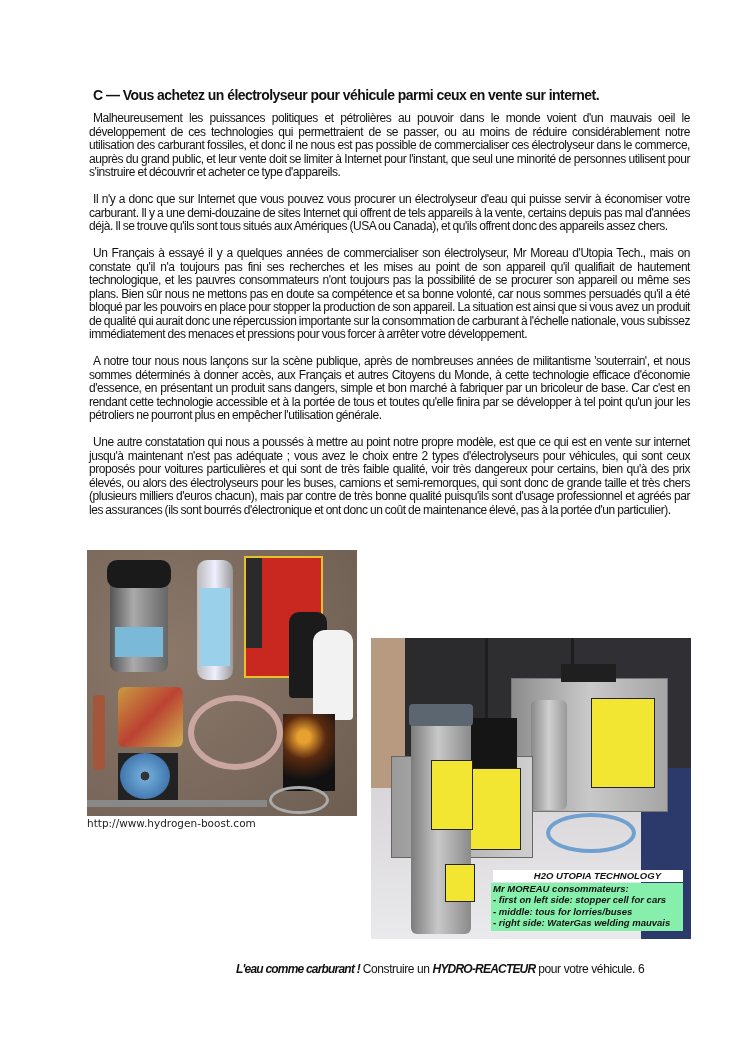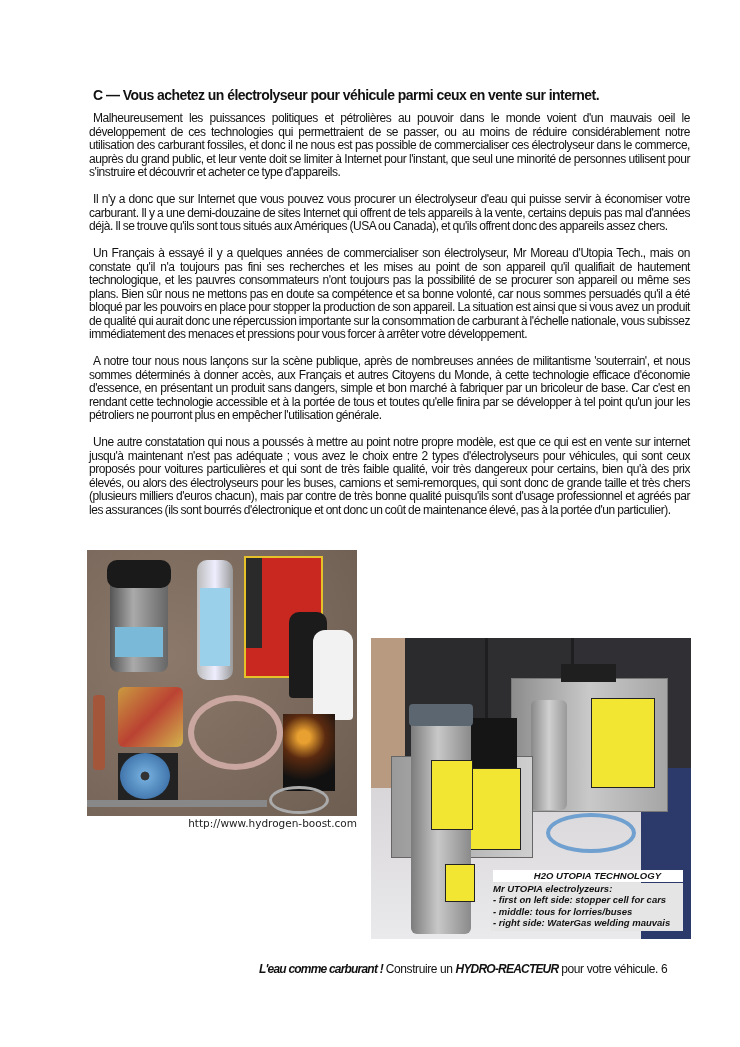--- a/index.html
+++ b/index.html
@@ -3,26 +3,26 @@
   <meta charset="utf-8">
   <style>
     html, body { margin: 0; padding: 0; background: #ffffff; }
     body { width: 740px; height: 1047px; position: relative; overflow: hidden; font-family: "Liberation Sans", sans-serif; color: #111; }
     .text-block { position: absolute; left: 89px; top: 88px; width: 601px; }
     .heading { font-weight: bold; font-size: 14px; letter-spacing: -0.55px; margin: 0 0 10px 4px; line-height: 14px; }
     .para { font-size: 12px; line-height: 13.5px; letter-spacing: -0.45px; word-spacing: -0.5px; margin: 0 0 13.5px 0; text-indent: 4px; text-align: justify; }
     .photo { position: absolute; overflow: hidden; }
     .photo-left { left: 87px; top: 550px; width: 270px; height: 266px; background: #7b6a5c;
       background-image: radial-gradient(circle at 30% 40%, rgba(150,130,115,0.6), rgba(100,85,75,0.6)); }
-    .caption-url { position: absolute; left: 87px; top: 817px; width: 270px; text-align: right; font-family: "DejaVu Sans", sans-serif; font-size: 10.5px; color: #222; }
+    .caption-url { position: absolute; left: 87px; top: 817px; width: 270px; text-align: left; font-family: "DejaVu Sans", sans-serif; font-size: 10.5px; color: #222; }
     .photo-right { left: 371px; top: 638px; width: 320px; height: 301px; background: #2a2a2c; }
     .obj { position: absolute; }
-    .overlay-caption { position: absolute; left: 120px; top: 245px; width: 190px; background: #e5e5e5; font-size: 9.5px; font-weight: bold; font-style: italic; line-height: 11.6px; color: #111; padding: 1px 0 2px 2px; }
+    .overlay-caption { position: absolute; left: 120px; top: 245px; width: 190px; background: #86efac; font-size: 9.5px; font-weight: bold; font-style: italic; line-height: 11.6px; color: #111; padding: 1px 0 2px 2px; }
     .overlay-caption .title { display: block; text-align: right; padding-right: 22px; margin: -14px 0 1px 0; background: #fff; }
-    .footer { position: absolute; left: 236px; top: 962px; font-size: 12px; letter-spacing: -0.4px; color: #111; white-space: nowrap; margin-left: 23px; }
+    .footer { position: absolute; left: 236px; top: 962px; font-size: 12px; letter-spacing: -0.4px; color: #111; white-space: nowrap; }
     .footer .bi { font-weight: bold; font-style: italic; letter-spacing: -0.8px; }
   </style>
 </head>
 <body>
 
 <div class="text-block">
   <p class="heading">C — Vous achetez un électrolyseur pour véhicule parmi ceux en vente sur internet.</p>
   <p class="para">Malheureusement les puissances politiques et pétrolières au pouvoir dans le monde voient d'un mauvais oeil le développement de ces technologies qui permettraient de se passer, ou au moins de réduire considérablement notre utilisation des carburant fossiles, et donc il ne nous est pas possible de commercialiser ces électrolyseur dans le commerce, auprès du grand public, et leur vente doit se limiter à Internet pour l'instant, que seul une minorité de personnes utilisent pour s'instruire et découvrir et acheter ce type d'appareils.</p>
   <p class="para">Il n'y a donc que sur Internet que vous pouvez vous procurer un électrolyseur d'eau qui puisse servir à économiser votre carburant. Il y a une demi-douzaine de sites Internet qui offrent de tels appareils à la vente, certains depuis pas mal d'années déjà. Il se trouve qu'ils sont tous situés aux Amériques (USA ou Canada), et qu'ils offrent donc des appareils assez chers.</p>
   <p class="para">Un Français à essayé il y a quelques années de commercialiser son électrolyseur, Mr Moreau d'Utopia Tech., mais on constate qu'il n'a toujours pas fini ses recherches et les mises au point de son appareil qu'il qualifiait de hautement technologique, et les pauvres consommateurs n'ont toujours pas la possibilité de se procurer son appareil ou même ses plans. Bien sûr nous ne mettons pas en doute sa compétence et sa bonne volonté, car nous sommes persuadés qu'il a été bloqué par les pouvoirs en place pour stopper la production de son appareil. La situation est ainsi que si vous avez un produit de qualité qui aurait donc une répercussion importante sur la consommation de carburant à l'échelle nationale, vous subissez immédiatement des menaces et pressions pour vous forcer à arrêter votre développement.</p>
@@ -78,21 +78,21 @@
 
   <div class="obj" style="left:175px;top:175px;width:90px;height:40px;border:4px solid #6fa0d0;border-radius:50%;box-sizing:border-box;"></div>
 
   <div class="obj" style="left:40px;top:66px;width:60px;height:230px;background:linear-gradient(90deg,#7c7c7c,#c8c8c8 45%,#8a8a8a);border-radius:6px;"></div>
   <div class="obj" style="left:38px;top:66px;width:64px;height:22px;background:#5c6670;border-radius:4px;"></div>
   <div class="obj" style="left:60px;top:122px;width:40px;height:68px;background:#f2e632;border:1px solid #222;"></div>
   <div class="obj" style="left:74px;top:226px;width:28px;height:36px;background:#f2e632;border:1px solid #222;"></div>
 
   <div class="overlay-caption">
     <span class="title">H2O UTOPIA TECHNOLOGY</span>
-    <div>Mr UTOPIA electrolyzeurs:</div>
+    <div>Mr MOREAU consommateurs:</div>
     <div>- first on left side: stopper cell for cars</div>
     <div>- middle: tous for lorries/buses</div>
     <div>- right side: WaterGas welding mauvais</div>
   </div>
 </div>
 
 <div class="footer">
   <span class="bi">L'eau comme carburant !</span><span> Construire un </span><span class="bi">HYDRO-REACTEUR</span><span> pour votre véhicule. </span><span>6</span>
 </div>
 

